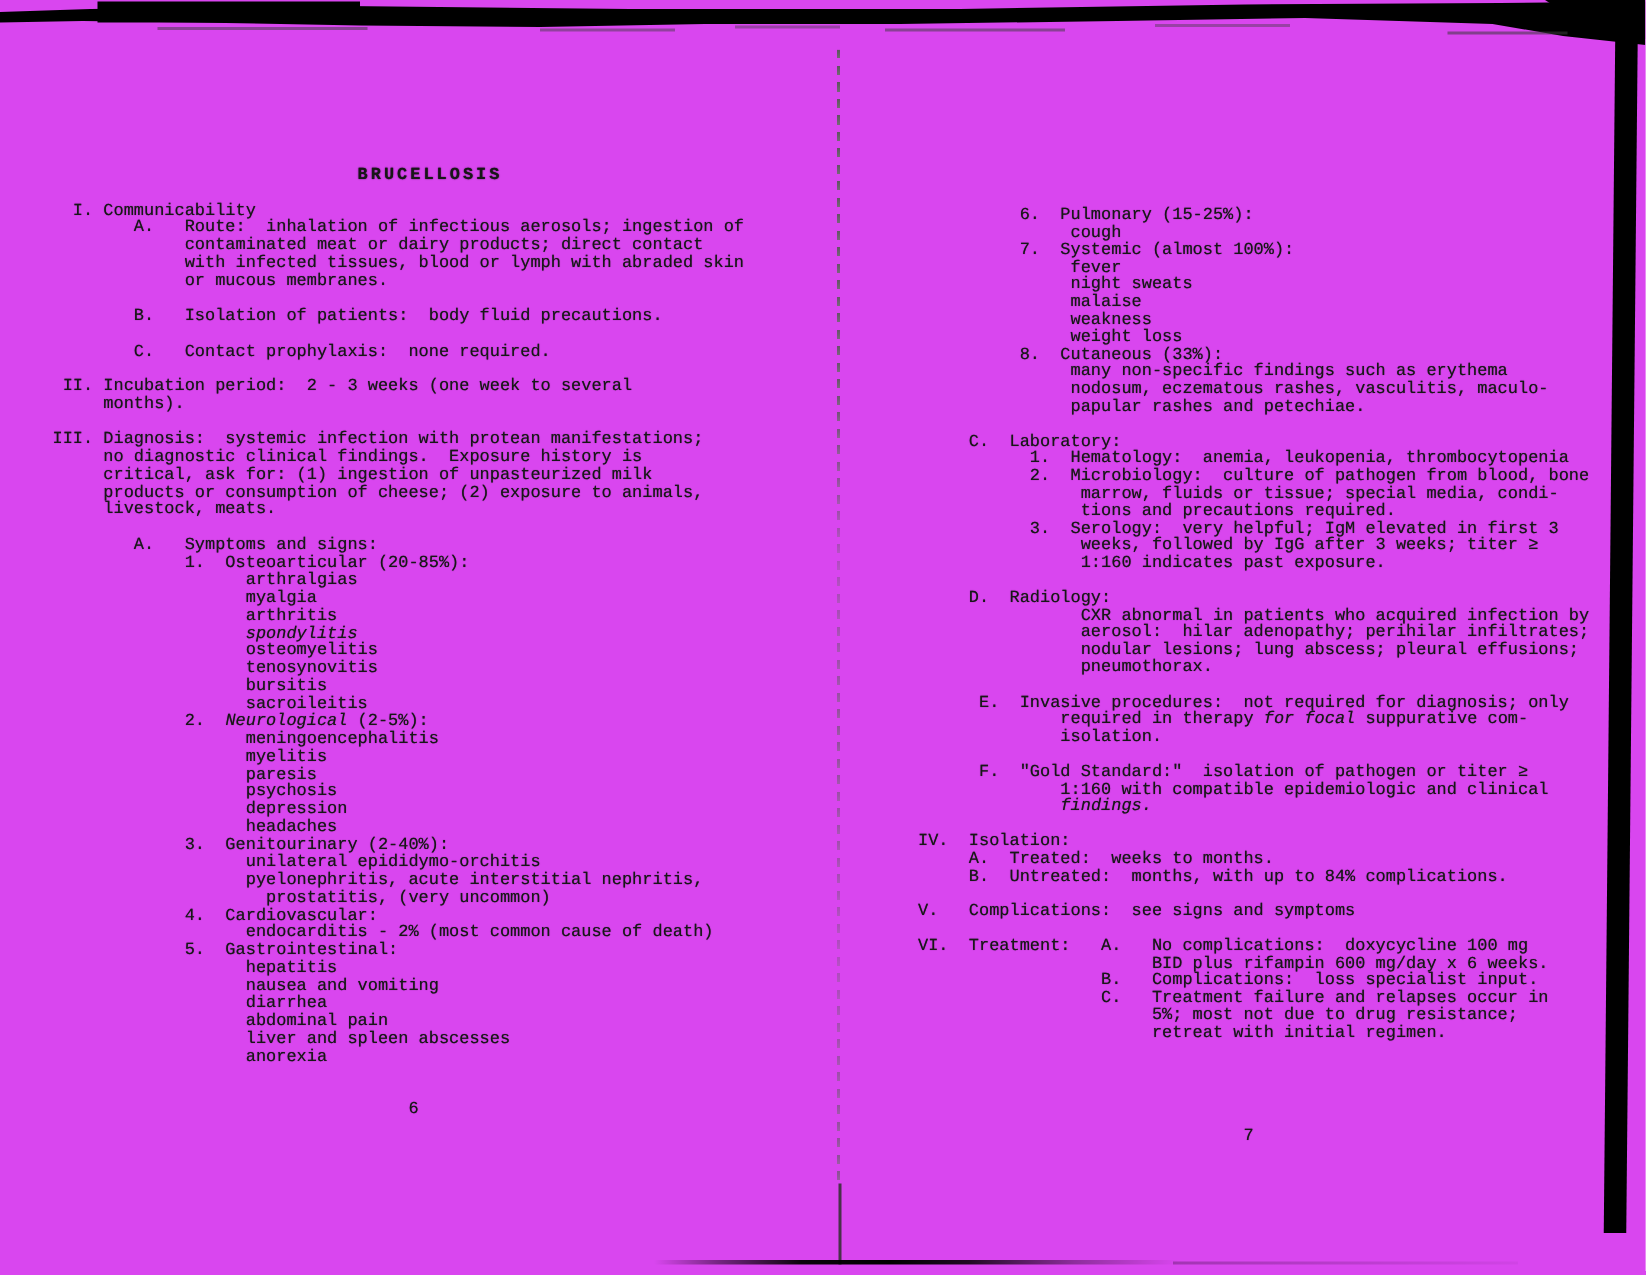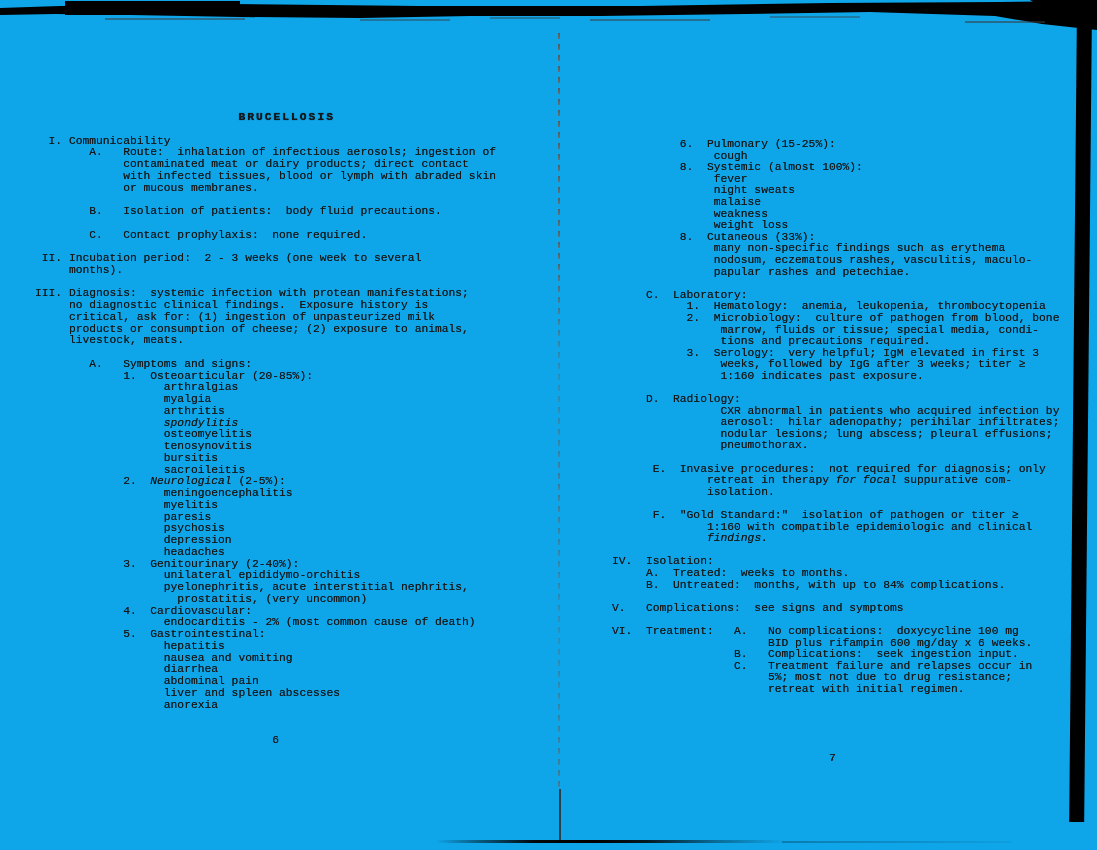--- a/index.html
+++ b/index.html
@@ -1,20 +1,20 @@
 <!DOCTYPE html>
 <html><head>
 <meta charset="utf-8">
 <style>
   html,body{margin:0;padding:0;}
   body{
     width:1097px;height:850px;background:#ffffff;overflow:hidden;position:relative;
     font-family:"Liberation Mono","DejaVu Sans Mono",monospace;
   }
-  .scan{position:absolute;inset:0;background:#0ea5e9;}
+  .scan{position:absolute;inset:0;background:#d946ef;}
   pre.page{
     position:absolute;margin:0;white-space:pre;
     font-family:"Liberation Mono","DejaVu Sans Mono",monospace;
     font-size:11.3px;color:#171717;
     text-shadow:0 0 0.6px rgba(25,25,25,0.75);
   }
   .page-left{left:35px;top:112px;line-height:11.75px;}
   .page-right{left:612px;top:139px;line-height:11.6px;}
   pre.page span.i{font-style:italic;}
   pre.page span.b{font-weight:bold;letter-spacing:2px;text-shadow:0 0 0.9px rgba(0,0,0,0.9);}
@@ -126,21 +126,21 @@
 <span>                   abdominal pain</span>
 <span>                   liver and spleen abscesses</span>
 <span>                   anorexia</span>
 <span></span>
 <span></span>
 <span>                                   6</span>
 </pre>
 
   <pre class="page page-right"><span>          6.  Pulmonary (15-25%):</span>
 <span>               cough</span>
-<span>          8.  Systemic (almost 100%):</span>
+<span>          7.  Systemic (almost 100%):</span>
 <span>               fever</span>
 <span>               night sweats</span>
 <span>               malaise</span>
 <span>               weakness</span>
 <span>               weight loss</span>
 <span>          8.  Cutaneous (33%):</span>
 <span>               many non-specific findings such as erythema</span>
 <span>               nodosum, eczematous rashes, vasculitis, maculo-</span>
 <span>               papular rashes and petechiae.</span>
 <span></span>
@@ -153,36 +153,36 @@
 <span>                weeks, followed by IgG after 3 weeks; titer ≥</span>
 <span>                1:160 indicates past exposure.</span>
 <span></span>
 <span>     D.  Radiology:</span>
 <span>                CXR abnormal in patients who acquired infection by</span>
 <span>                aerosol:  hilar adenopathy; perihilar infiltrates;</span>
 <span>                nodular lesions; lung abscess; pleural effusions;</span>
 <span>                pneumothorax.</span>
 <span></span>
 <span>      E.  Invasive procedures:  not required for diagnosis; only</span>
-<span>              retreat in therapy </span><span class="i">for focal</span><span> suppurative com-</span>
+<span>              required in therapy </span><span class="i">for focal</span><span> suppurative com-</span>
 <span>              isolation.</span>
 <span></span>
 <span>      F.  "Gold Standard:"  isolation of pathogen or titer ≥</span>
 <span>              1:160 with compatible epidemiologic and clinical</span>
 <span>              </span><span class="i">findings.</span>
 <span></span>
 <span>IV.  Isolation:</span>
 <span>     A.  Treated:  weeks to months.</span>
 <span>     B.  Untreated:  months, with up to 84% complications.</span>
 <span></span>
 <span>V.   Complications:  see signs and symptoms</span>
 <span></span>
 <span>VI.  Treatment:   A.   No complications:  doxycycline 100 mg</span>
 <span>                       BID plus rifampin 600 mg/day x 6 weeks.</span>
-<span>                  B.   Complications:  seek ingestion input.</span>
+<span>                  B.   Complications:  loss specialist input.</span>
 <span>                  C.   Treatment failure and relapses occur in</span>
 <span>                       5%; most not due to drug resistance;</span>
 <span>                       retreat with initial regimen.</span>
 <span></span>
 <span></span>
 <span></span>
 <span></span>
 <span></span>
 <span>                                7</span>
 </pre>

